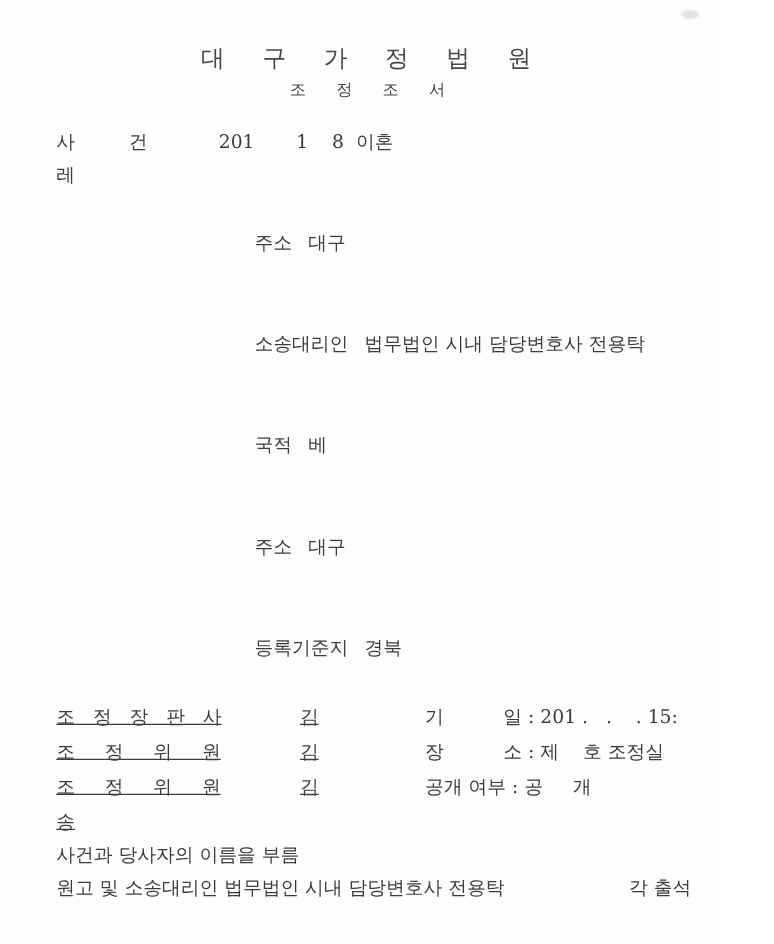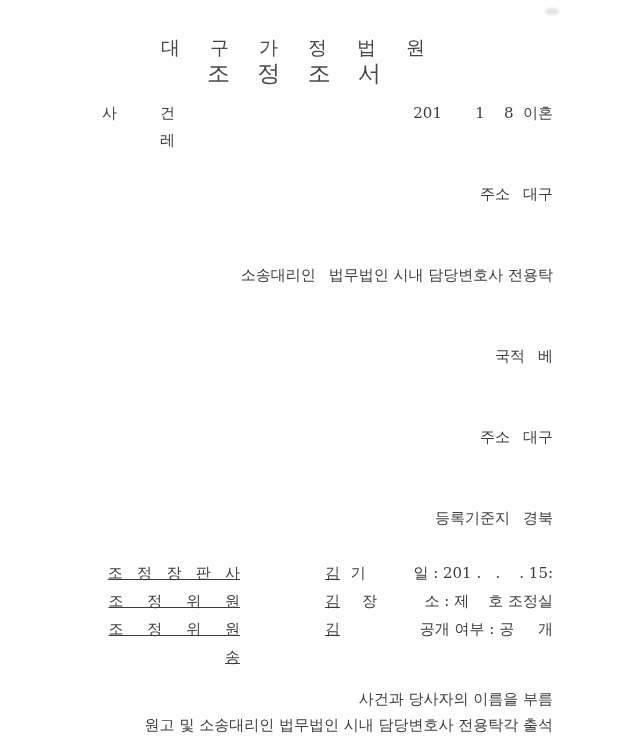--- a/index.html
+++ b/index.html
@@ -17,40 +17,40 @@
   .artifact{
     position:absolute;top:8px;left:545px;width:14px;height:7px;
     background:#d9d9d9;border-radius:50%;filter:blur(1px);opacity:.7;
   }
   .title-block{text-align:center;}
   .court-name{
     font-size:19px;letter-spacing:12px;line-height:26px;color:#474747;
     white-space:pre-wrap;
   }
   .doc-title{
-    font-size:23px;letter-spacing:10px;line-height:26px;color:#474747;
+    font-size:13px;letter-spacing:10px;line-height:26px;color:#474747;
     white-space:pre-wrap;
   }
-  .body-block{margin-top:14px;text-align:right;}
+  .body-block{margin-top:14px;}
   .frow{
     display:grid;grid-template-columns:130px 1fr;
     line-height:27px;white-space:pre-wrap;
   }
   .subrow{
     margin-left:130px;line-height:27px;white-space:pre-wrap;
   }
   .sublabel{margin-right:13px;}
   .dual{display:grid;grid-template-columns:295px 1fr;}
   .dualrow{display:contents;}
   .orow{
     display:grid;grid-template-columns:195px 1fr;
     line-height:28px;white-space:pre-wrap;text-decoration:underline;
   }
   .srow{line-height:28px;white-space:pre-wrap;}
-  .callrow{line-height:26px;margin-top:15px;white-space:pre-wrap;}
+  .callrow{line-height:26px;margin-top:0;white-space:pre-wrap;}
   .attrow{
     display:grid;grid-template-columns:1fr auto;
     line-height:26px;white-space:pre-wrap;
   }
 </style>
 </head>
 <body>
 
 <div class="page">
 

